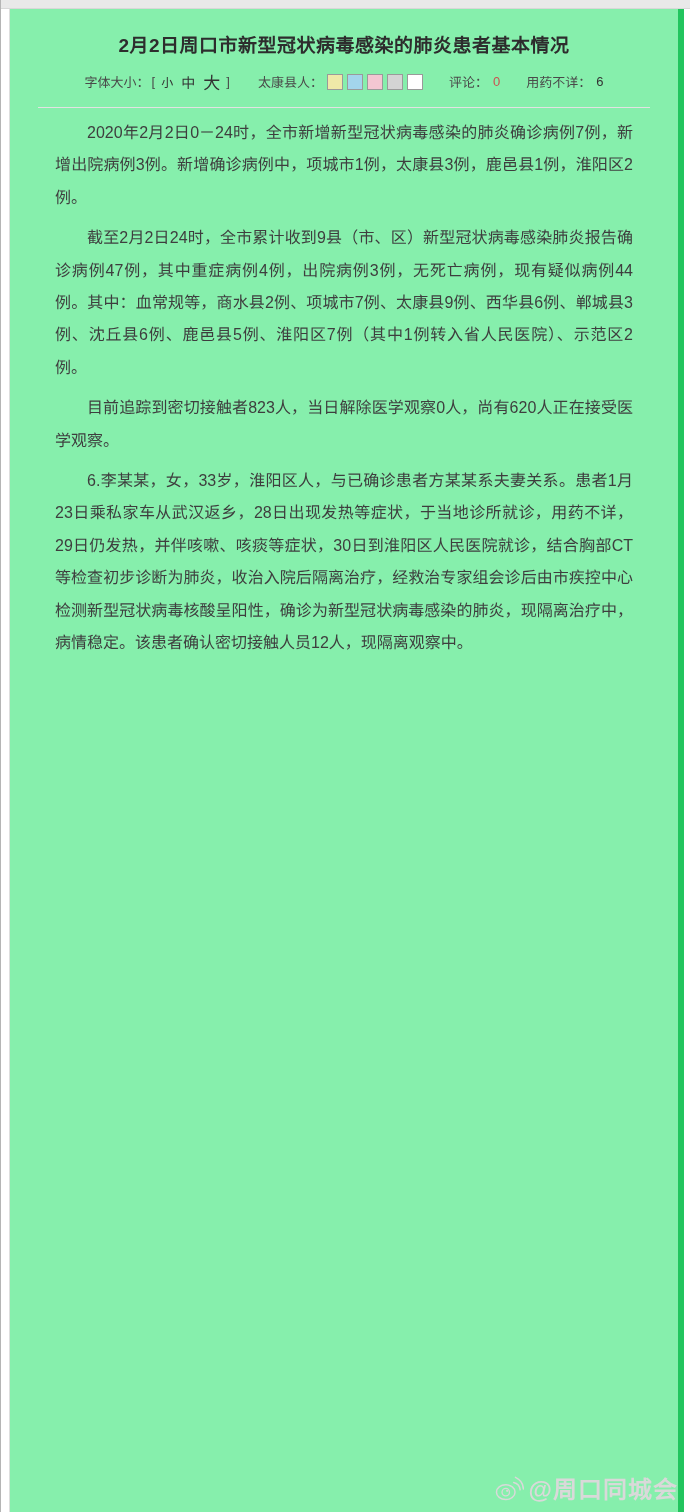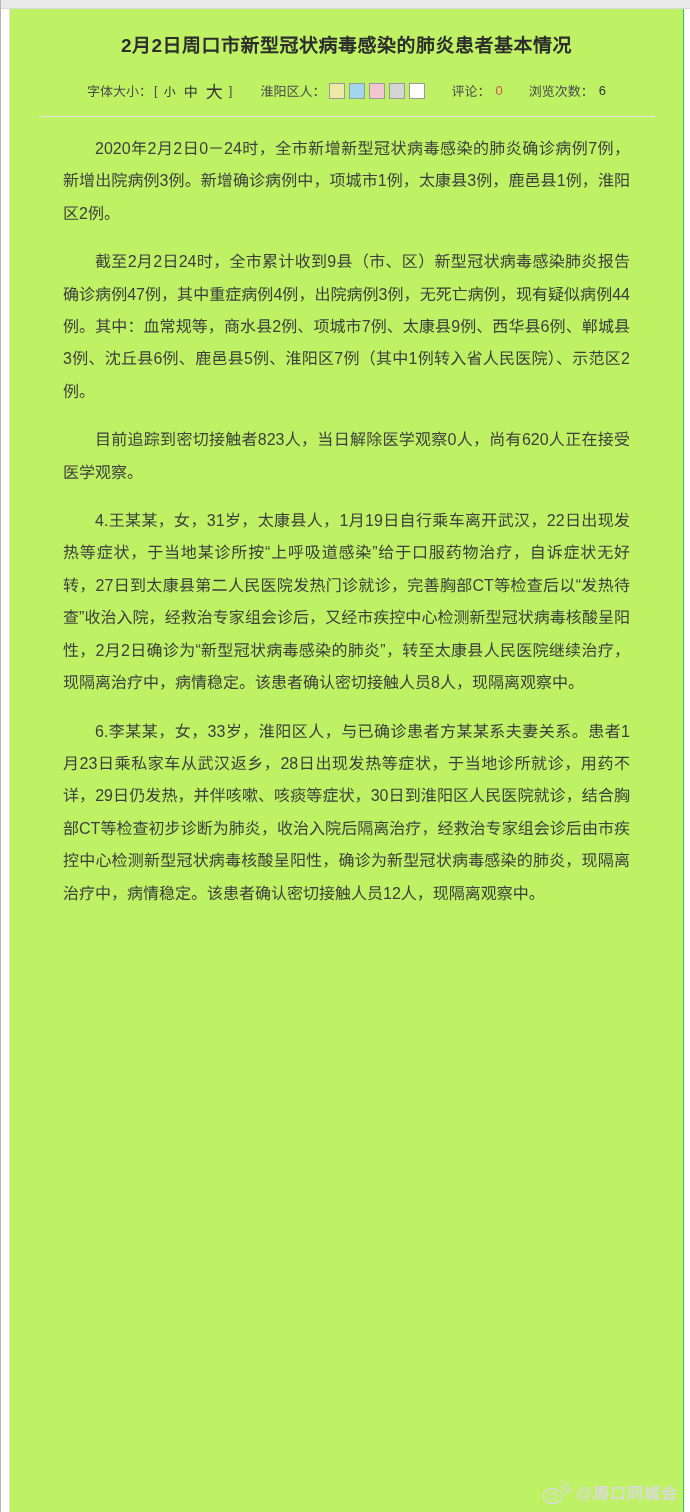--- a/index.html
+++ b/index.html
@@ -13,34 +13,34 @@
     font-family: "Liberation Sans", "DejaVu Sans", sans-serif;
   }
   .topbar {
     height: 9px;
     background: #e9e9e9;
     border-bottom: 1px solid #d8d8d8;
   }
   .page {
     position: absolute;
     top: 9px; left: 8px; right: 6px; bottom: 0;
-    background: #bef264;
+    background: #86efac;
     border-left: 1px solid #dedede;
-    border-right: 1px solid #22c55e;
+    border-right: 6px solid #22c55e;
   }
   .title {
     margin: 21px 30px 0;
     text-align: center;
     font-size: 19px;
     font-weight: bold;
     color: #2d2d2d;
     letter-spacing: 0.5px;
   }
   .toolbar {
-    margin-top: 21px;
+    margin-top: 12px;
     display: flex;
     justify-content: center;
     align-items: center;
     gap: 26px;
     font-size: 13px;
     color: #4a4a4a;
     white-space: nowrap;
   }
   .tb-group { display: flex; align-items: center; }
   .tb-label { color: #4a4a4a; }
@@ -63,29 +63,29 @@
     border-top: 1px solid #e2e2e2;
     margin: 13px 28px 0;
   }
   .article {
     margin: 9px 37px 0;
     font-size: 16px;
     line-height: 32.4px;
     color: #3e3e3e;
     text-align: justify;
   }
-  .article p { margin: 16px; text-indent: 2em; }
+  .article p { margin: 8px; text-indent: 2em; }
   .watermark {
     position: absolute;
     right: 12px; bottom: 7px;
     display: flex;
     align-items: center;
     gap: 5px;
     color: #d9d9d9;
-    font-size: 16px;
+    font-size: 24px;
     font-weight: bold;
     letter-spacing: 1px;
   }
   .wm-icon svg { display: block; }
 </style>
 </head>
 <body>
 
 <div class="topbar"></div>
 
@@ -97,46 +97,45 @@
     <div class="tb-group">
       <span class="tb-label">字体大小：</span>
       <span class="bracket">[</span>
       <a class="fs fs-small">小</a>
       <a class="fs fs-mid">中</a>
       <a class="fs fs-big">大</a>
       <span class="bracket">]</span>
     </div>
 
     <div class="tb-group">
-      <span class="tb-label">淮阳区人：</span>
+      <span class="tb-label">太康县人：</span>
       <span class="swatch" style="background: rgb(239, 233, 168);"></span>
       <span class="swatch" style="background: rgb(163, 213, 236);"></span>
       <span class="swatch" style="background: rgb(243, 198, 210);"></span>
       <span class="swatch" style="background: rgb(212, 212, 212);"></span>
       <span class="swatch" style="background: rgb(255, 255, 255);"></span>
     </div>
 
     <div class="tb-group">
       <span class="tb-label">评论：</span>
       <a class="count red">0</a>
     </div>
 
     <div class="tb-group">
-      <span class="tb-label">浏览次数：</span>
+      <span class="tb-label">用药不详：</span>
       <span class="count">6</span>
     </div>
   </div>
 
   <hr class="divider">
 
   <div class="article">
     <p>2020年2月2日0－24时，全市新增新型冠状病毒感染的肺炎确诊病例7例，新增出院病例3例。新增确诊病例中，项城市1例，太康县3例，鹿邑县1例，淮阳区2例。</p>
     <p>截至2月2日24时，全市累计收到9县（市、区）新型冠状病毒感染肺炎报告确诊病例47例，其中重症病例4例，出院病例3例，无死亡病例，现有疑似病例44例。其中：血常规等，商水县2例、项城市7例、太康县9例、西华县6例、郸城县3例、沈丘县6例、鹿邑县5例、淮阳区7例（其中1例转入省人民医院）、示范区2例。</p>
     <p>目前追踪到密切接触者823人，当日解除医学观察0人，尚有620人正在接受医学观察。</p>
-    <p>4.王某某，女，31岁，太康县人，1月19日自行乘车离开武汉，22日出现发热等症状，于当地某诊所按“上呼吸道感染”给于口服药物治疗，自诉症状无好转，27日到太康县第二人民医院发热门诊就诊，完善胸部CT等检查后以“发热待查”收治入院，经救治专家组会诊后，又经市疾控中心检测新型冠状病毒核酸呈阳性，2月2日确诊为“新型冠状病毒感染的肺炎”，转至太康县人民医院继续治疗，现隔离治疗中，病情稳定。该患者确认密切接触人员8人，现隔离观察中。</p>
     <p>6.李某某，女，33岁，淮阳区人，与已确诊患者方某某系夫妻关系。患者1月23日乘私家车从武汉返乡，28日出现发热等症状，于当地诊所就诊，用药不详，29日仍发热，并伴咳嗽、咳痰等症状，30日到淮阳区人民医院就诊，结合胸部CT等检查初步诊断为肺炎，收治入院后隔离治疗，经救治专家组会诊后由市疾控中心检测新型冠状病毒核酸呈阳性，确诊为新型冠状病毒感染的肺炎，现隔离治疗中，病情稳定。该患者确认密切接触人员12人，现隔离观察中。</p>
 
   </div>
 </div>
 
 <div class="watermark">
   <span class="wm-icon">
     <svg width="30" height="26" viewBox="0 0 32 28" fill="none" xmlns="http://www.w3.org/2000/svg">
       <ellipse cx="12.5" cy="18.5" rx="10" ry="8" stroke="#d9d9d9" stroke-width="1.6"></ellipse>
       <circle cx="12.5" cy="18.5" r="4" stroke="#d9d9d9" stroke-width="1.4"></circle>

